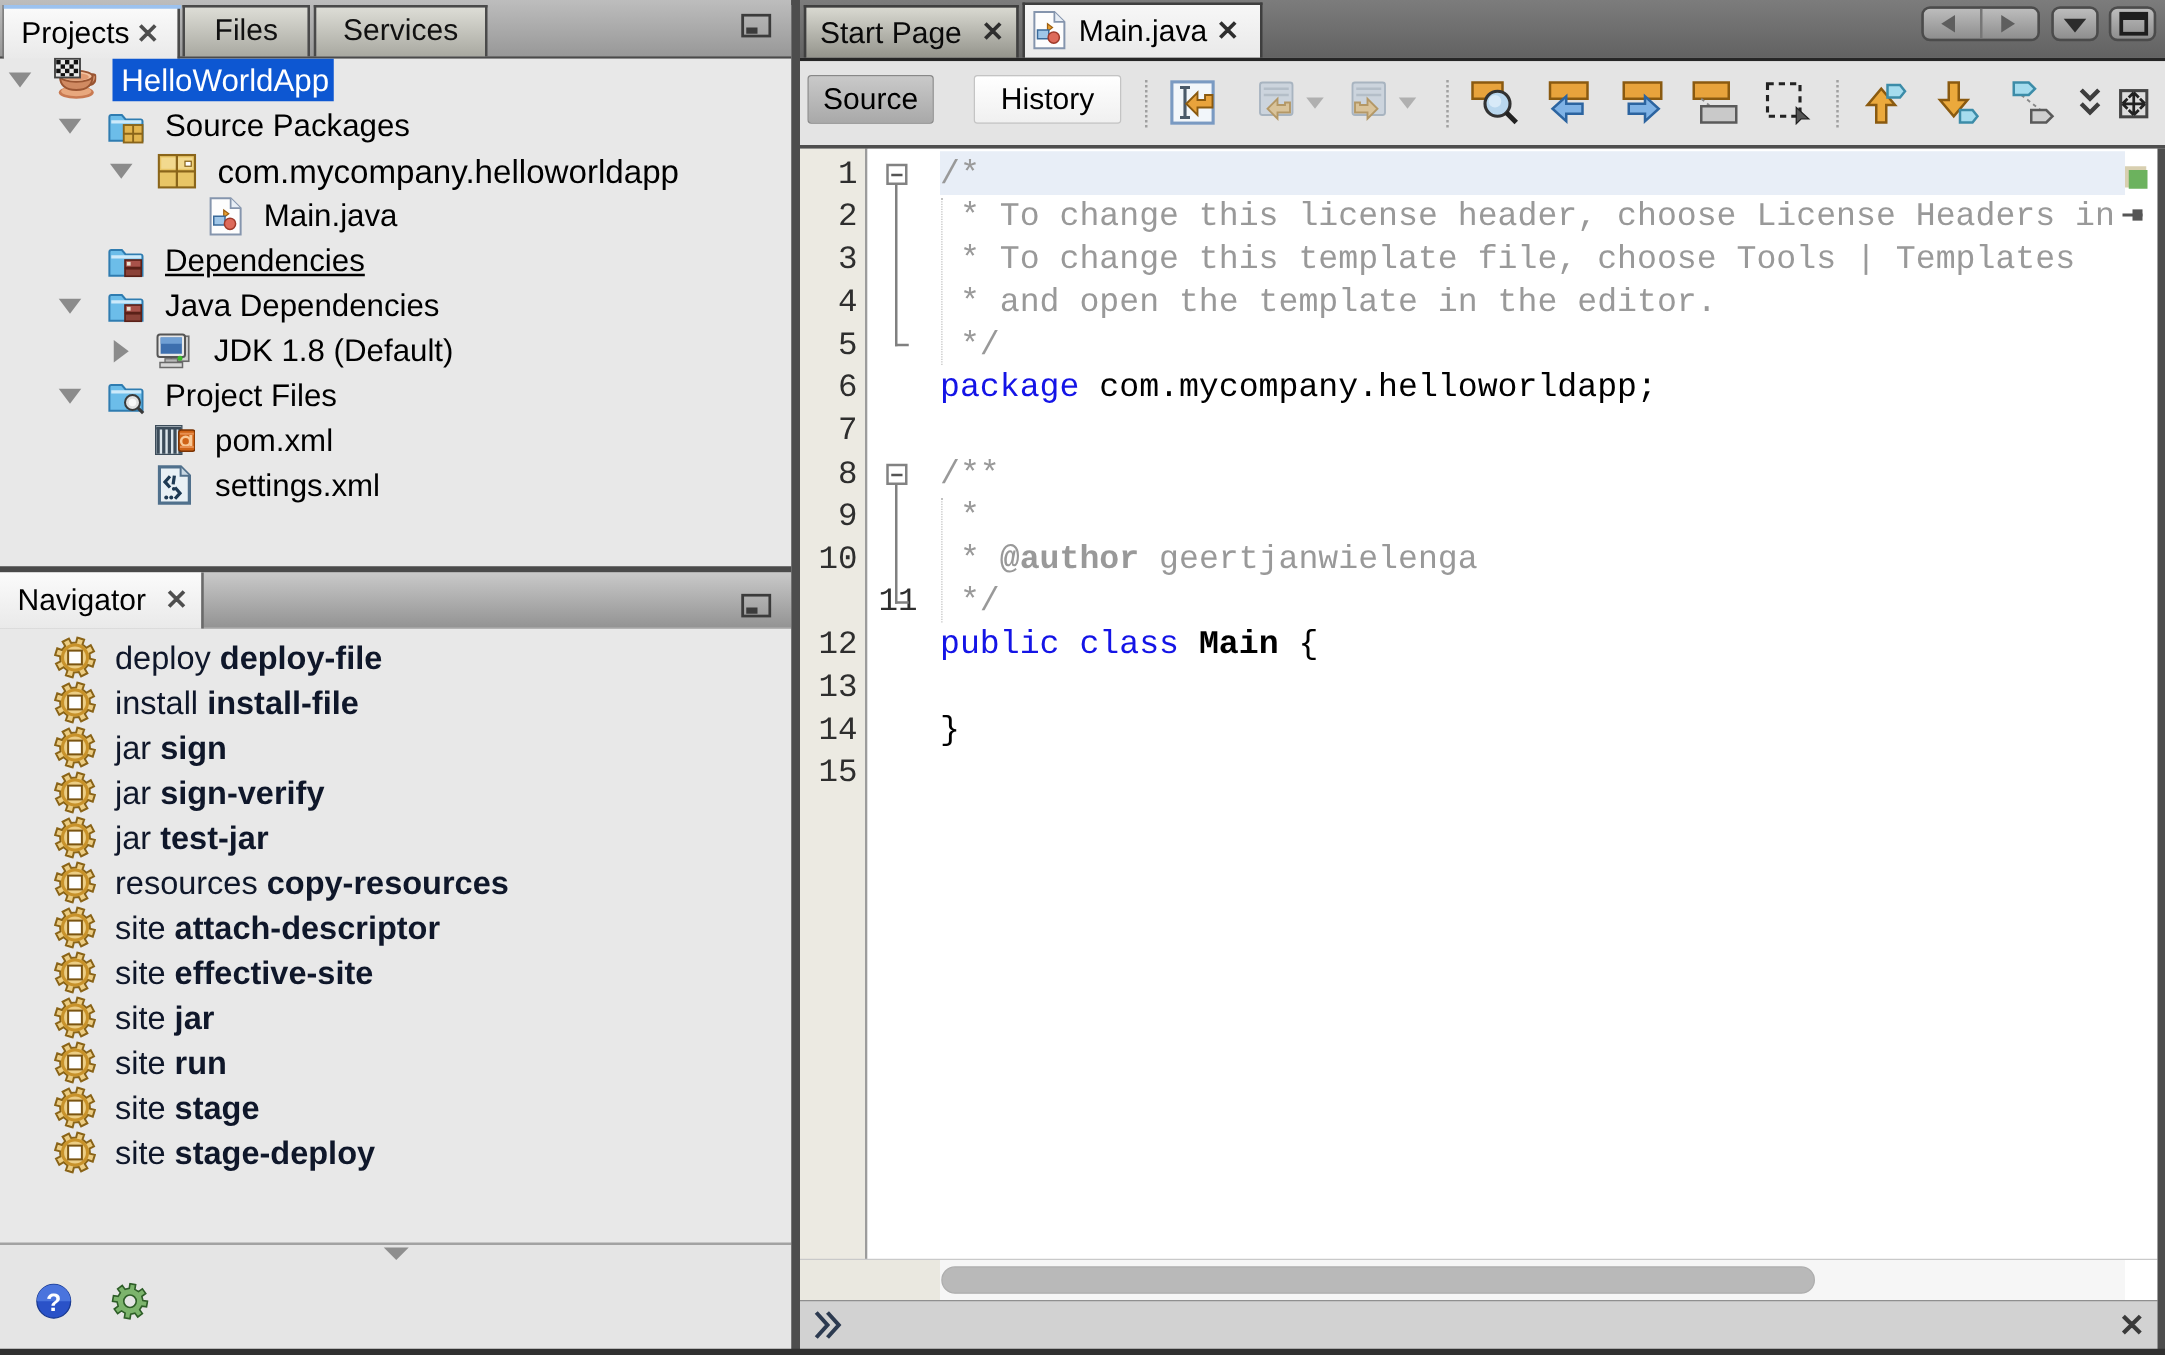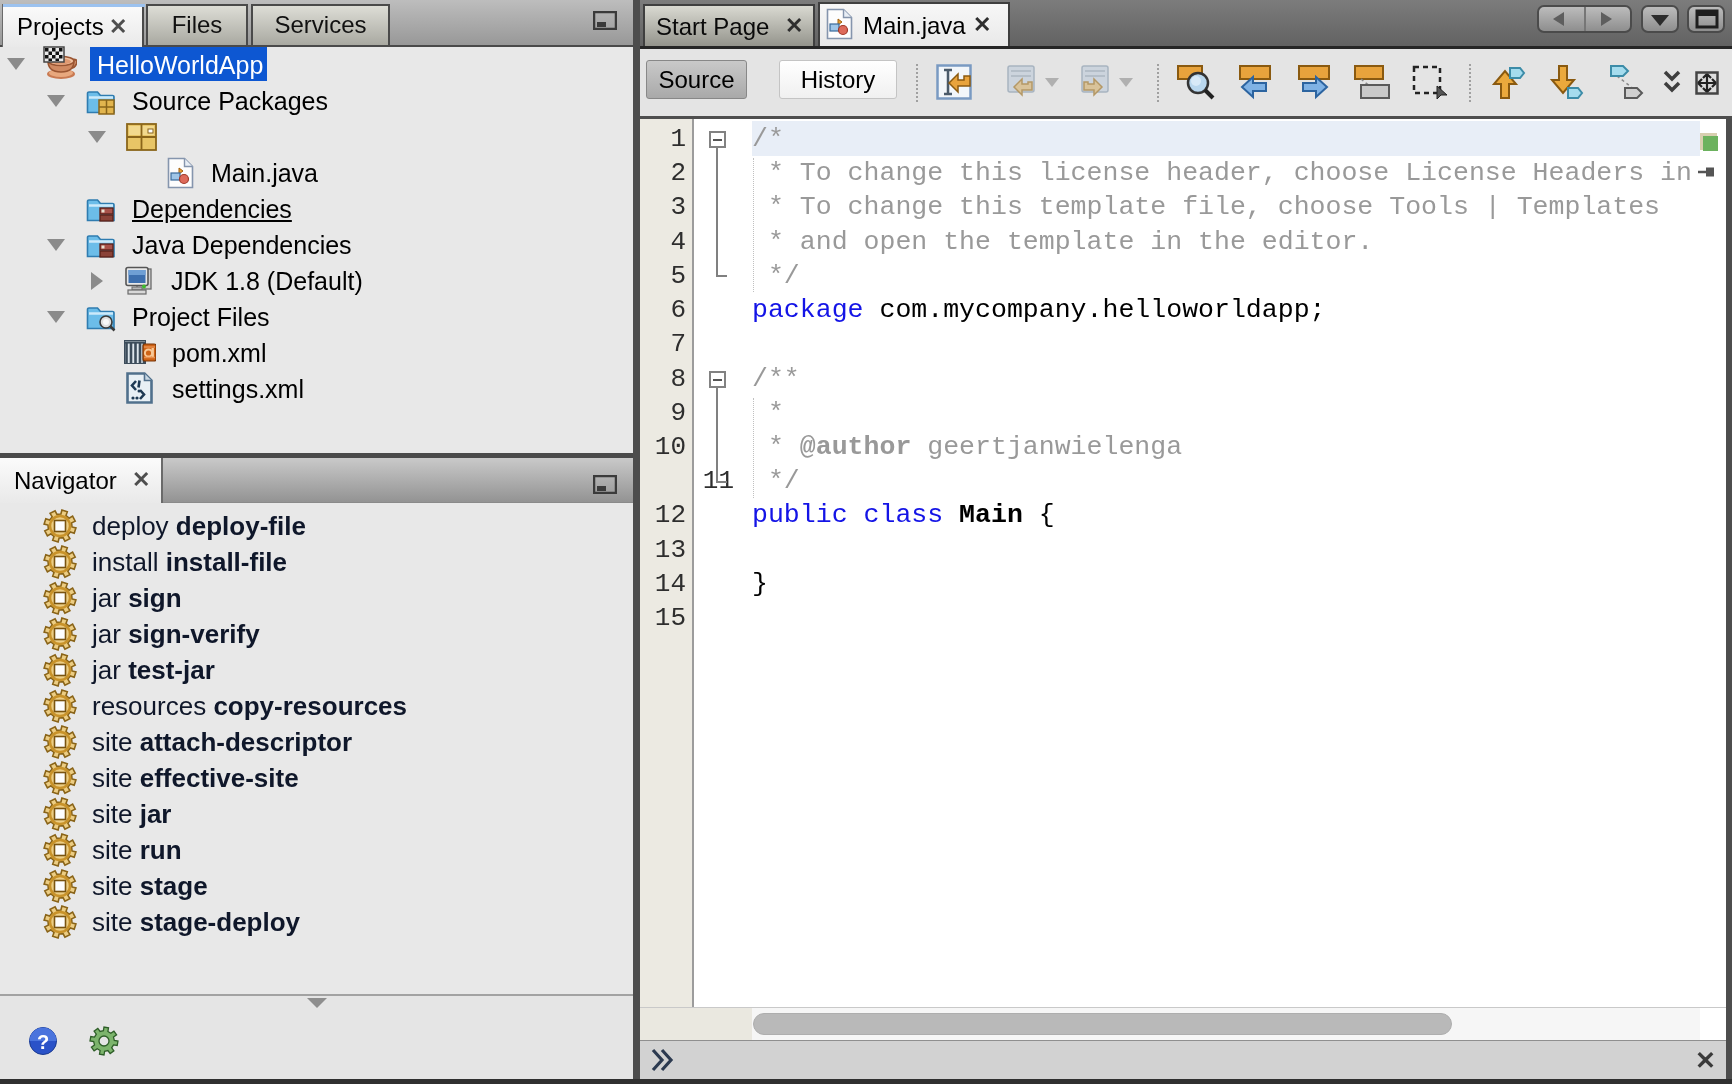--- a/index.html
+++ b/index.html
@@ -105,20 +105,21 @@
 </svg>
 <div class="tl" style="left:132px;top:87px;">Source Packages</div>
 
 <div class="arr-d" style="left:88px;top:131px;"></div>
 <svg class="abs" style="left:126px;top:123px;" width="31" height="28" viewBox="0 0 31 28">
  <rect x="1" y="1" width="29" height="26" fill="#e8c566" stroke="#8a651a" stroke-width="1.8"></rect>
  <rect x="3" y="3" width="25" height="9" fill="#f2d98e"></rect>
  <path d="M1 14 h29 M15.5 1 v26" stroke="#8a651a" stroke-width="1.8"></path>
  <rect x="22" y="6" width="5" height="4" fill="#fff" stroke="#8a651a" stroke-width="1"></rect>
 </svg>
+<div class="tl" style="left:174px;top:123px;font-size:26.5px;">com.mycompany.helloworldapp</div>
 
 <svg class="abs" style="left:167px;top:157px;" width="27" height="32" viewBox="0 0 27 32">
  <path d="M1.5 1.5 h16 l8 8 v21 h-24 z" fill="#fdfdfd" stroke="#8595ad" stroke-width="1.6"></path>
  <path d="M17.5 1.5 v8 h8" fill="#e8eef5" stroke="#8595ad" stroke-width="1.4"></path>
  <path d="M12 11 l4 3 -4 3 z" fill="#e8a030" stroke="#a06010" stroke-width="1"></path>
  <rect x="4" y="16" width="9" height="7" fill="#9fc6e8" stroke="#3a6a9a" stroke-width="1.2"></rect>
  <circle cx="17" cy="22" r="4.5" fill="#dd6a5a" stroke="#a03a2a" stroke-width="1.2"></circle>
 </svg>
 <div class="tl" style="left:211px;top:159px;">Main.java</div>
 

